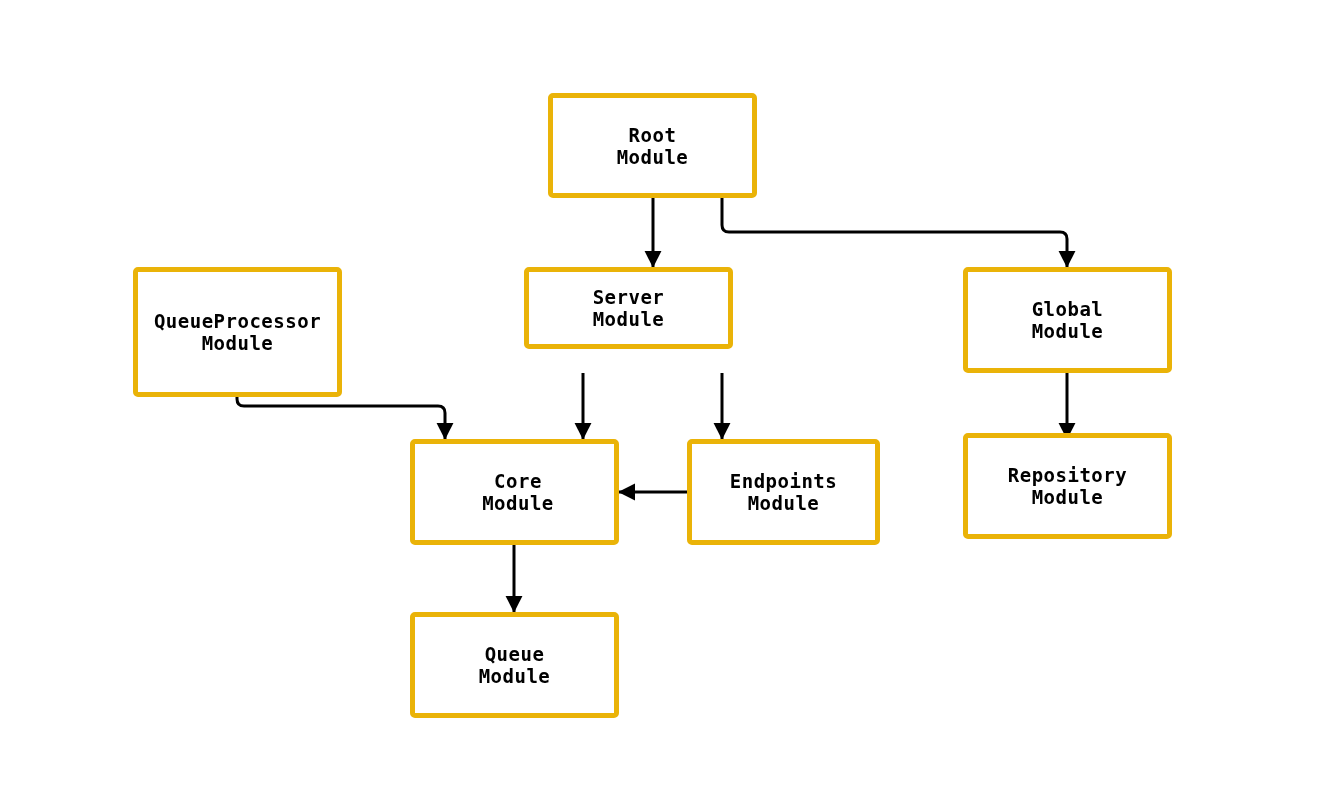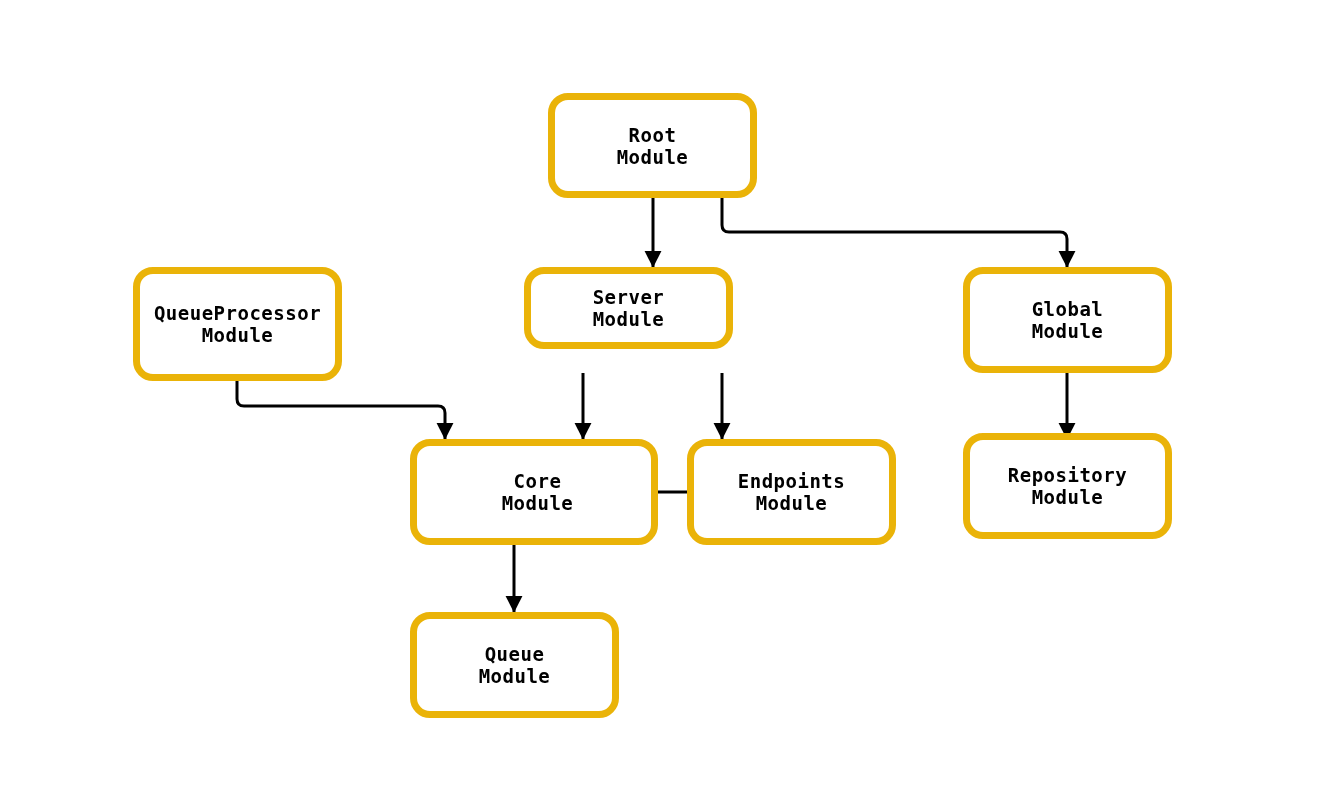--- a/index.html
+++ b/index.html
@@ -19,22 +19,22 @@
     position: absolute;
     left: 0;
     top: 0;
     width: 1337px;
     height: 809px;
   }
   .node {
     position: absolute;
     box-sizing: border-box;
     background: #ffffff;
-    border: 7px solid #eab308;
-    border-radius: 20px;
+    border: 5px solid #eab308;
+    border-radius: 5px;
     display: flex;
     align-items: center;
     justify-content: center;
     text-align: center;
   }
   .node .label {
     font-size: 19px;
     font-weight: bold;
     line-height: 22px;
     color: #000000;
@@ -59,37 +59,37 @@
       <path d="M722,373 L722,439" fill="none" stroke="#000000" stroke-width="3" marker-end="url(#arrow)"></path>
       <path d="M687,492 L619,492" fill="none" stroke="#000000" stroke-width="3" marker-end="url(#arrow)"></path>
       <path d="M1067,373 L1067,439" fill="none" stroke="#000000" stroke-width="3" marker-end="url(#arrow)"></path>
       <path d="M514,545 L514,612" fill="none" stroke="#000000" stroke-width="3" marker-end="url(#arrow)"></path>
     </svg>
 
   <div class="node" style="left: 548px; top: 93px; width: 209px; height: 105px;">
     <span class="label">Root
 Module</span>
   </div>
-  <div class="node" style="left: 133px; top: 267px; width: 209px; height: 114px;">
+  <div class="node" style="left: 133px; top: 267px; width: 209px; height: 130px;">
     <span class="label">QueueProcessor
 Module</span>
   </div>
   <div class="node" style="left: 524px; top: 267px; width: 209px; height: 82px;">
     <span class="label">Server
 Module</span>
   </div>
   <div class="node" style="left: 963px; top: 267px; width: 209px; height: 106px;">
     <span class="label">Global
 Module</span>
   </div>
-  <div class="node" style="left: 410px; top: 439px; width: 248px; height: 106px; padding-left: 7px;">
+  <div class="node" style="left: 410px; top: 439px; width: 209px; height: 106px; padding-left: 7px;">
     <span class="label">Core
 Module</span>
   </div>
-  <div class="node" style="left: 687px; top: 439px; width: 209px; height: 106px;">
+  <div class="node" style="left: 687px; top: 439px; width: 193px; height: 106px;">
     <span class="label">Endpoints
 Module</span>
   </div>
   <div class="node" style="left: 963px; top: 433px; width: 209px; height: 106px;">
     <span class="label">Repository
 Module</span>
   </div>
   <div class="node" style="left: 410px; top: 612px; width: 209px; height: 106px; text-align: center;">
     <span class="label">Queue
 Module</span>

